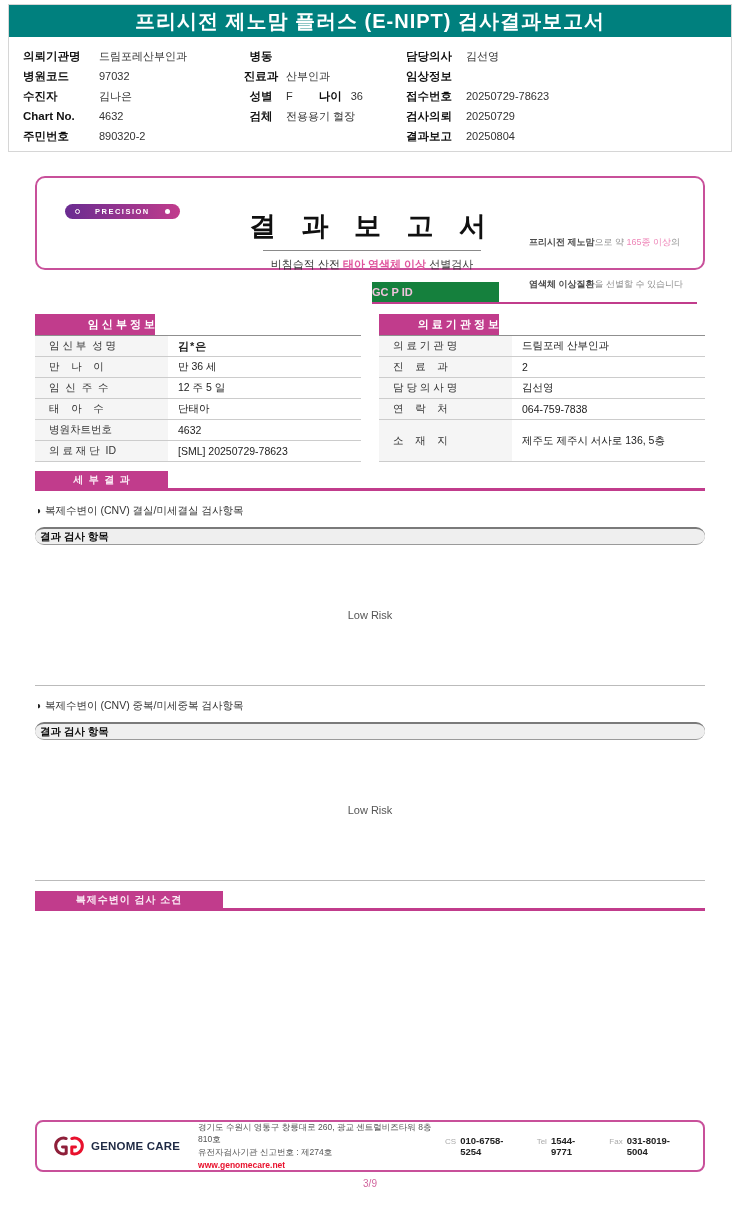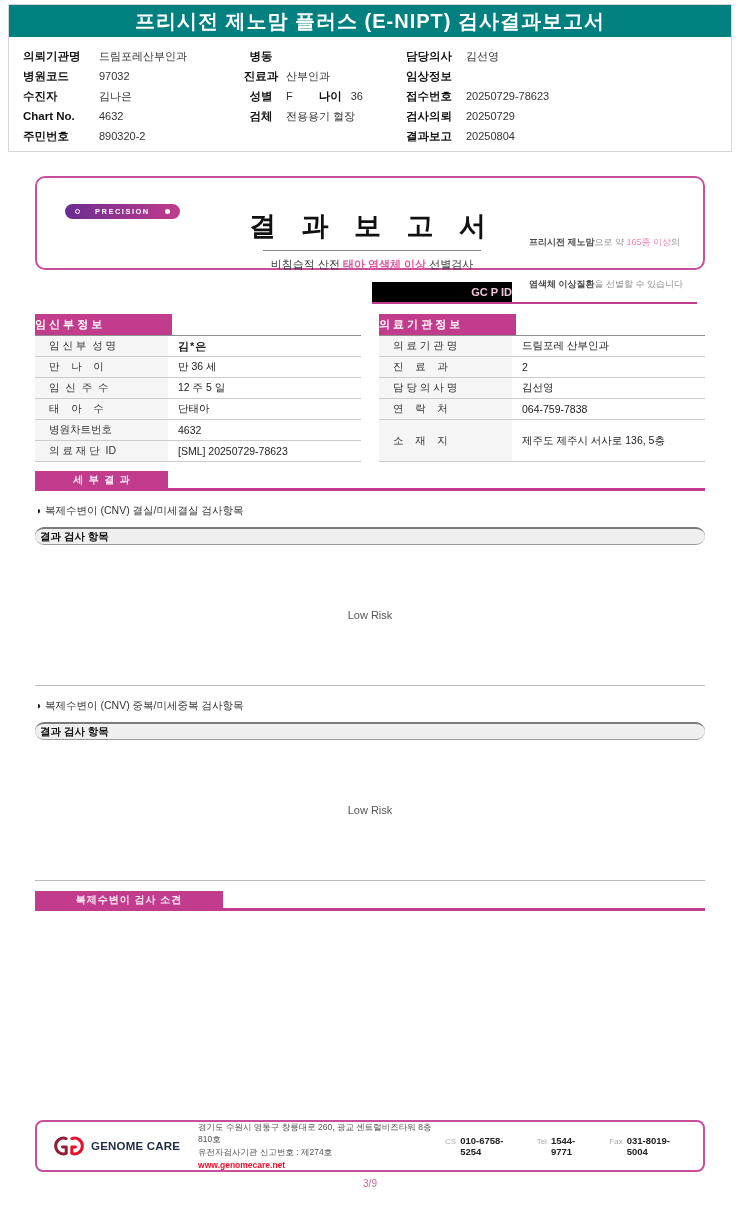--- a/index.html
+++ b/index.html
@@ -35,27 +35,27 @@
   .doc-title { font-size:27px; font-weight:800; color:#101010; letter-spacing:9px; white-space:pre; }
   .doc-title-rule { width:218px; border-top:1px solid #8a8a8a; margin:6px auto 6px; }
   .doc-sub { font-size:11px; color:#333; white-space:pre; }
   .doc-sub .hl { color:#E0559E; font-weight:bold; }
   .tagline { position:absolute; right:20px; top:30px; font-size:9px; color:#8d8d8d; line-height:1.55; white-space:pre; }
   .tagline b { color:#4a4a4a; }
   .tagline .pk { color:#EE86B8; }
 
   .gcpid-row { position:relative; height:22px; margin-top:12px; }
   .gcpid-wrap { position:absolute; left:337px; width:325px; height:22px; border-bottom:2px solid #C13C8C; display:flex; }
-  .gcpid-lbl { width:140px; background:#000000; color:#F2C3DD; font-size:11px; font-weight:bold; text-align:right; line-height:20px; }
+  .gcpid-lbl { width:127px; background:#15803d; color:#F2C3DD; font-size:11px; font-weight:bold; text-align:left; line-height:20px; }
   .gcpid-val { flex:1; border:1px solid #4a4a4a; background:#fff; font-size:11.5px; font-weight:bold; color:#222; text-align:center; line-height:18px; }
 
   .tables { display:flex; margin-top:10px; }
   .tbl { width:326px; }
   .tbl + .tbl { margin-left:18px; }
-  .tbl-title { width:137px; height:21px; background:#C13C8C; color:#fff; font-size:11px; font-weight:bold; text-align:left; line-height:21px; white-space:pre; }
+  .tbl-title { width:120px; height:21px; background:#C13C8C; color:#fff; font-size:11px; font-weight:bold; text-align:right; line-height:21px; white-space:pre; }
   .tbl-body { border-top:1px solid #8f8f8f; }
   .trow { display:flex; height:21px; border-bottom:1px solid #ccc; }
   .trow.tall { height:42px; }
   .tlbl { width:133px; background:#F5F5F5; font-size:10.5px; color:#333; display:flex; align-items:center; padding-left:14px; white-space:pre; }
   .tval { flex:1; font-size:10.5px; color:#222; display:flex; align-items:center; padding-left:10px; }
   .tval.strong { font-weight:bold; font-size:11px; letter-spacing:1px; }
 
   .sec-hdr { margin-top:9px; border-bottom:3px solid #C13C8C; }
   .sec-box { width:133px; height:17px; background:#C13C8C; color:#FAEAF4; font-size:10px; font-weight:bold; text-align:center; line-height:17px; white-space:pre; }
   .sec-box.wide { width:188px; letter-spacing:1px; }

